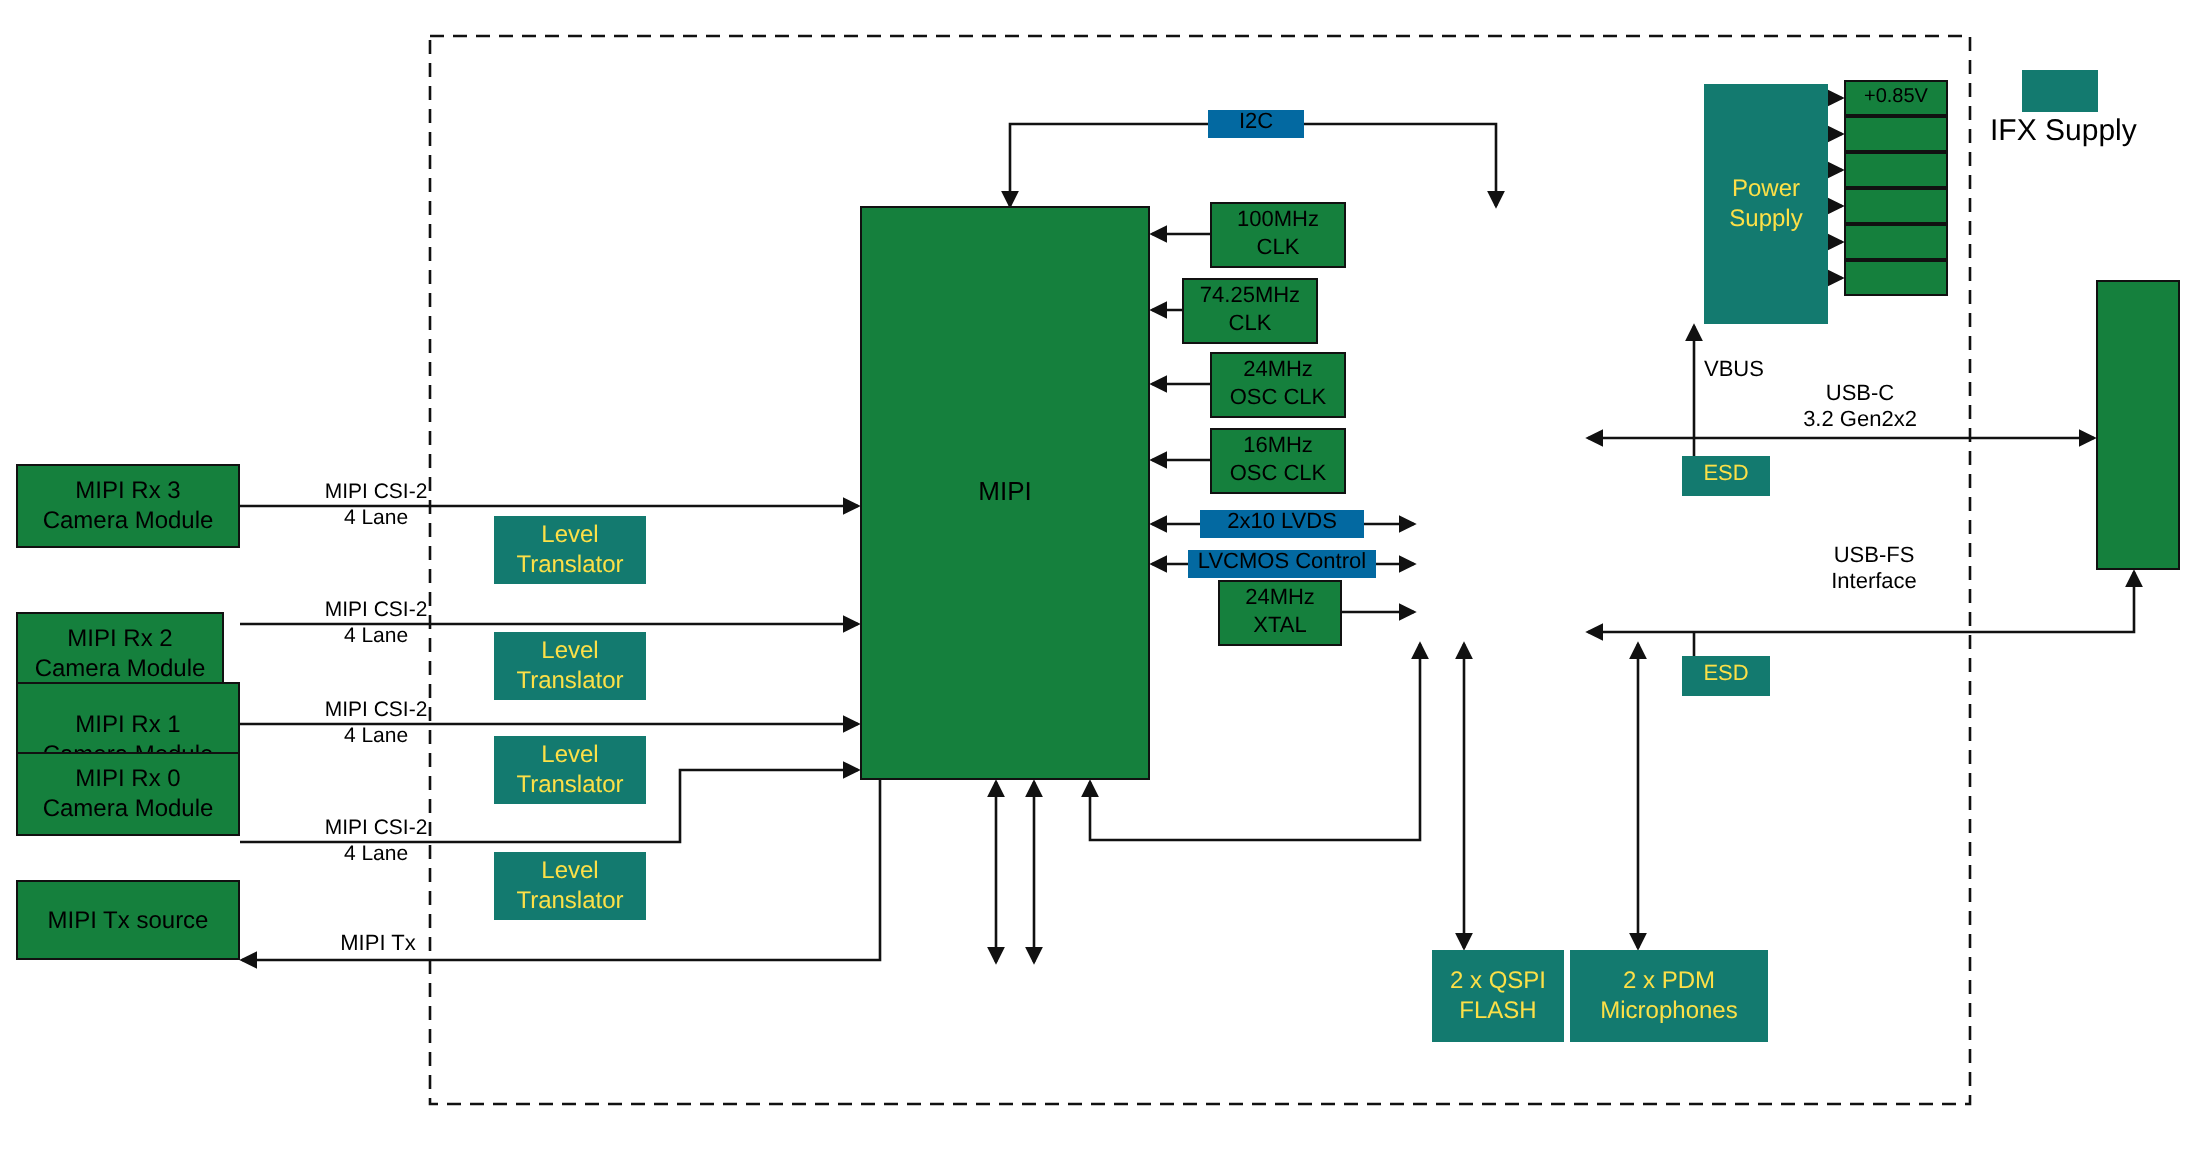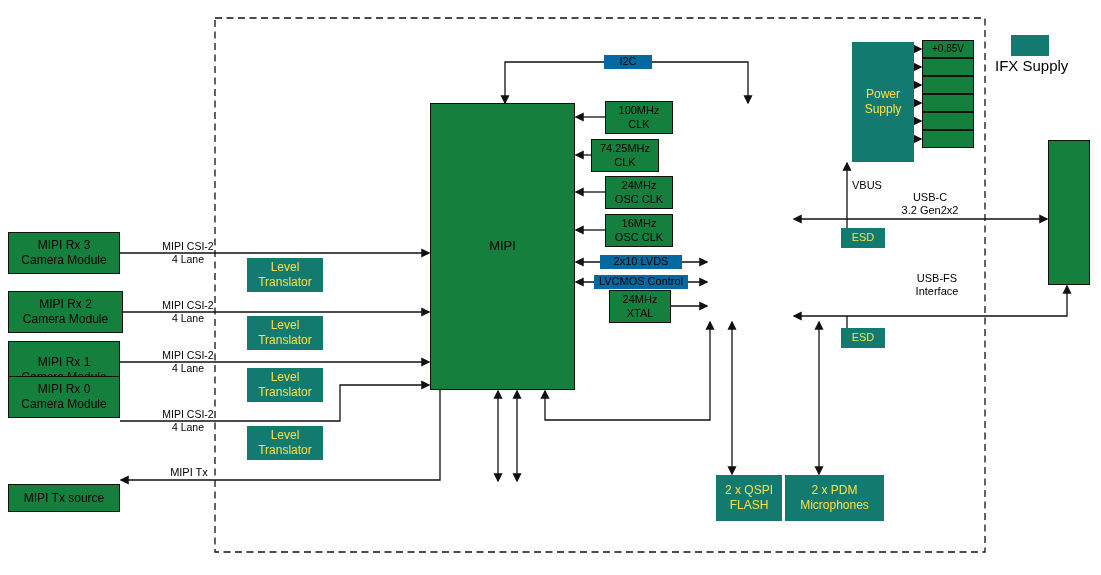--- a/index.html
+++ b/index.html
@@ -63,33 +63,33 @@
       <line x1="898" y1="103" x2="921" y2="103" marker-end="url(#ah)"></line>
       <line x1="898" y1="121" x2="921" y2="121" marker-end="url(#ah)"></line>
       <line x1="898" y1="139" x2="921" y2="139" marker-end="url(#ah)"></line>
     </g>
   </svg>
 
   <div class="box wbox f12" style="left:8px;top:232px;width:112px;height:42px">
     <div>MIPI Rx 3</div>
     <div>Camera Module</div>
   </div>
-  <div class="box wbox f12" style="left:8px;top:291px;width:115px;height:42px">
+  <div class="box wbox f12" style="left:8px;top:306px;width:104px;height:42px">
     <div>MIPI Rx 2</div>
     <div>Camera Module</div>
   </div>
   <div class="box wbox f12" style="left:8px;top:341px;width:112px;height:58px">
     <div>MIPI Rx 1</div>
     <div>Camera Module</div>
   </div>
   <div class="box wbox f12" style="left:8px;top:376px;width:112px;height:42px">
     <div>MIPI Rx 0</div>
     <div>Camera Module</div>
   </div>
-  <div class="box wbox f12" style="left:8px;top:484px;width:112px;height:28px">
+  <div class="box wbox f12" style="left:8px;top:440px;width:112px;height:40px">
     <div>MIPI Tx source</div>
   </div>
 
   <div class="box tbox f12" style="left:231px;top:258px;width:76px;height:34px">
     <div>Level</div>
     <div>Translator</div>
   </div>
   <div class="box tbox f12" style="left:231px;top:316px;width:76px;height:34px">
     <div>Level</div>
     <div>Translator</div>

